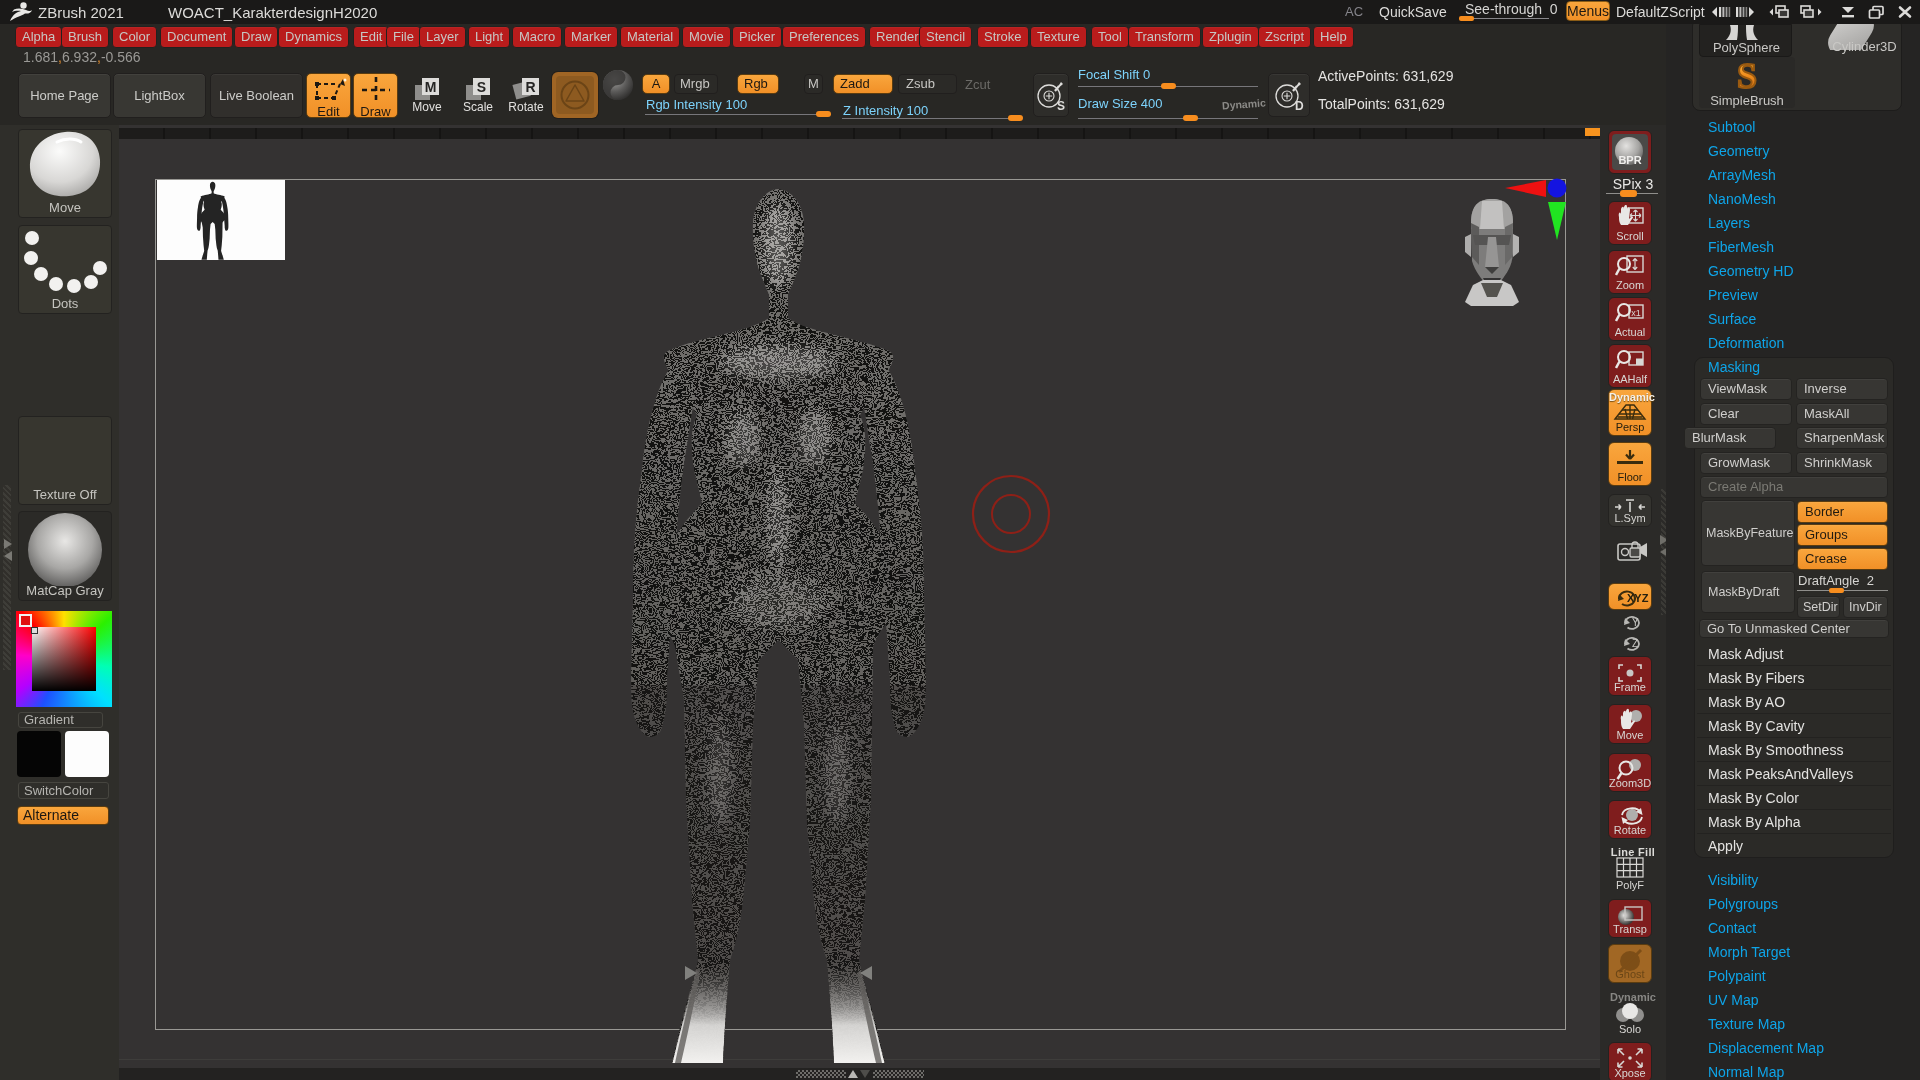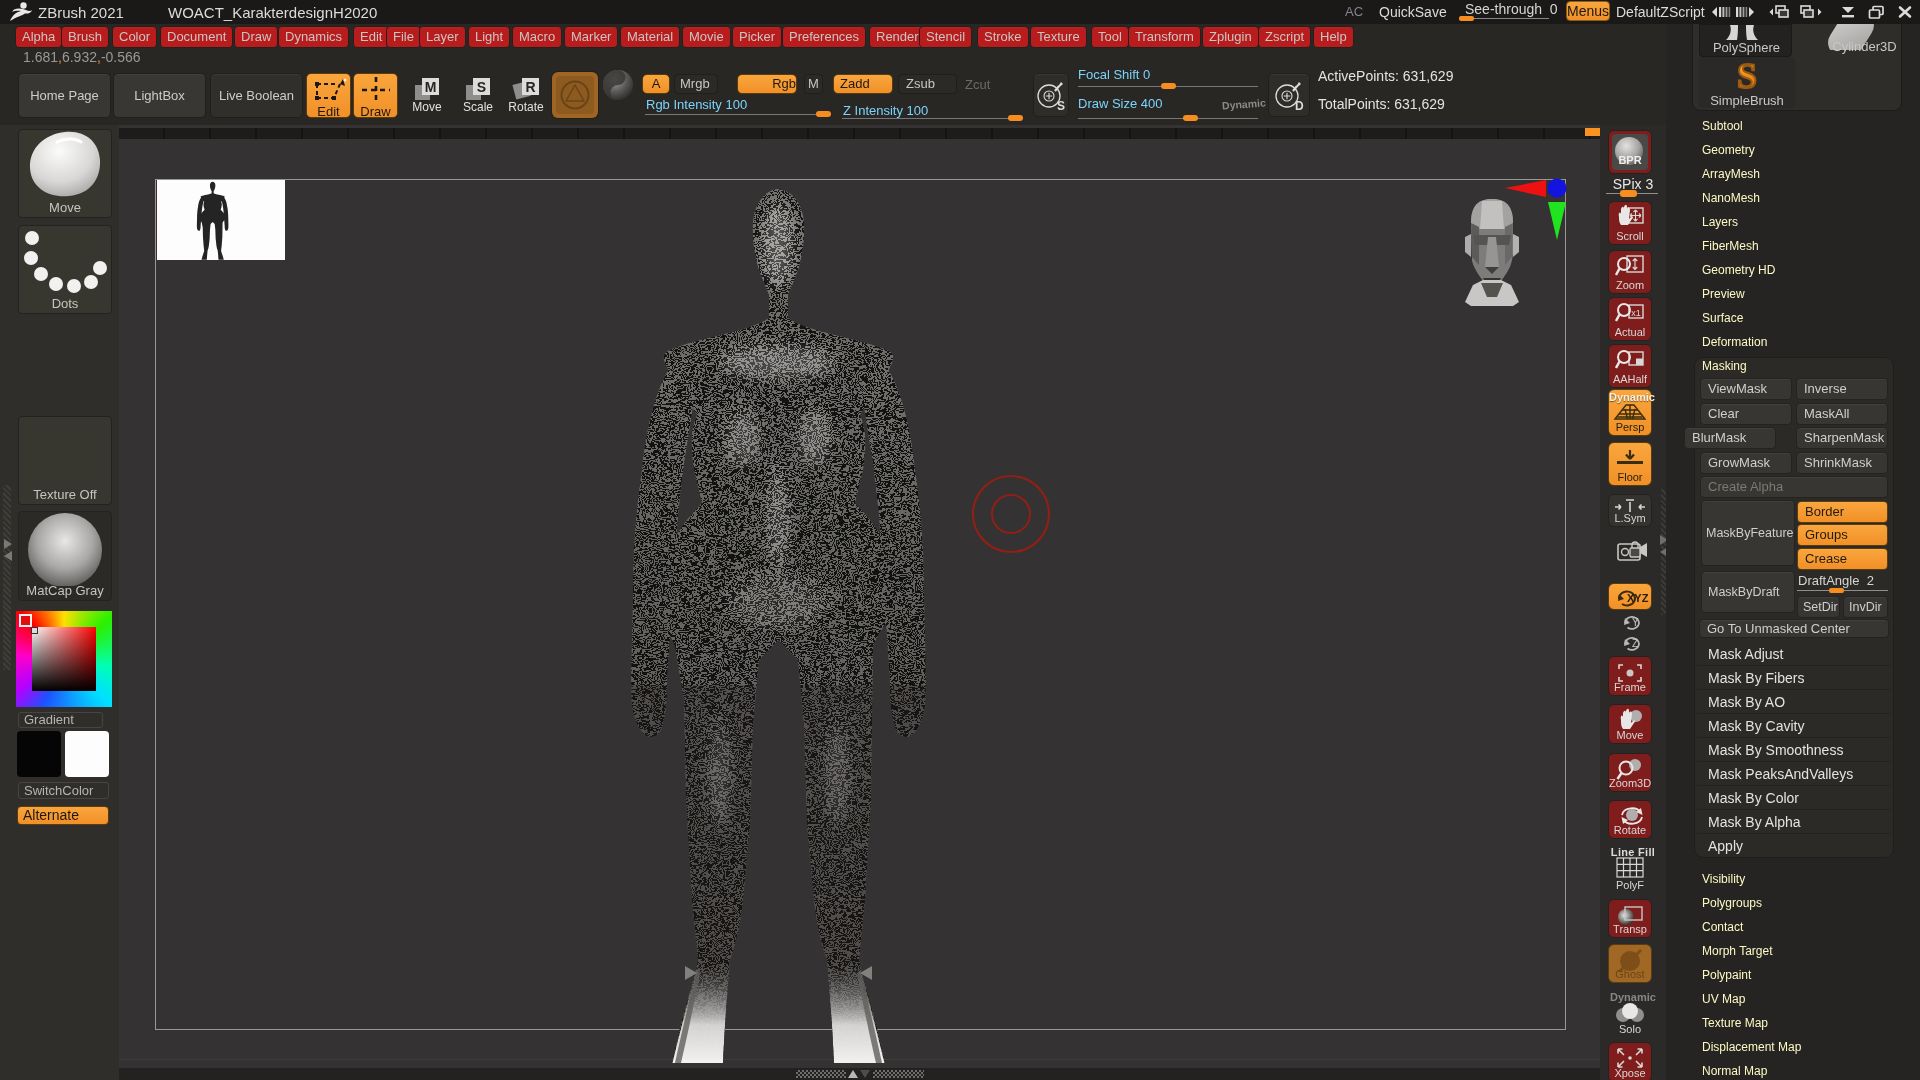--- a/index.html
+++ b/index.html
@@ -28,21 +28,21 @@
 #docborder{position:absolute;left:36px;top:54px;width:1411px;height:851px;border:1px solid #999894}
 #bottombar{left:119px;top:1068px;width:1481px;height:12px;background:#232221}
 .dither{position:absolute;top:2px;height:8px;background:repeating-conic-gradient(#6e6d6a 0 25%,#232221 0 50%) 0 0/4px 4px}
 
 .rtb{position:absolute;left:8px;width:44px;height:44px;background:#7f1d1d;border:1px solid #232220;border-radius:6px;color:#d8d7d4;font-size:11px;text-align:center}
 .rtb .lab{position:absolute;bottom:2px;width:100%;color:#d8d7d4;font-size:11px;text-align:center}
 .rtbo{background:linear-gradient(#f9a63d,#f19027);border-color:#5a3c10}
 .rtbo .lab{color:#26200f}
 
 #rpanel{left:1666px;top:24px;width:254px;height:1056px;background:#252423;z-index:1}
-.prow{position:absolute;left:36px;color:#fef9c3;font-size:12px;white-space:nowrap}
+.prow{position:absolute;left:42px;color:#0ea5e9;font-size:14px;white-space:nowrap}
 .pbtn{position:absolute;background:#373633;border:1px solid #242321;border-radius:4px;color:#d0cfcd;font-size:13px;padding-left:7px;box-shadow:0 1px 0 rgba(255,255,255,.05) inset;line-height:20px;height:22px}
 .pbtn.o{background:linear-gradient(#f9a63d,#f19027);border-color:#5a3c10;color:#201a10}
 svg{display:block}
 </style></head>
 <body>
 <div id="root">
 <div class="abs" id="titlebar">
  <svg class="abs" style="left:7px;top:1px" width="26" height="22" viewBox="0 0 26 22">
   <circle cx="16.5" cy="4.5" r="3.2" fill="#e9e8e6"></circle>
   <path d="M3 20 C6 13 10 11 14 10 C10 9.5 7 10 5 11 L7 8.5 C11 6.5 16 7.5 19 9 C22 10.5 24 10 25 9 C24 12 21 13 18 12.5 C14 15 9 16 3 20 Z" fill="#e9e8e6"></path>
@@ -192,21 +192,21 @@
               <stop offset=".55" stop-color="#5a5958"></stop>
               <stop offset="1" stop-color="#2a2928"></stop>
             </radialGradient>
           </defs>
    <circle cx="17" cy="17" r="16" fill="url(#msph)"></circle>
    <path d="M17 1 A16 16 0 0 0 17 33 A8 8 0 0 1 17 17 A8 8 0 0 0 17 1 Z" fill="#383736" opacity=".85"></path>
   </svg>
  </div>
  <div class="obtn" style="left:642px;top:20px;width:28px;height:20px;line-height:18px">A</div>
  <div class="flat" style="left:674px;top:20px;width:44px;height:20px;line-height:18px;padding-left:5px">Mrgb</div>
- <div class="obtn" style="left:737px;top:20px;width:60px;height:20px;line-height:18px;text-align:right;padding-left:6px">Rgb</div>
+ <div class="obtn" style="left:737px;top:20px;width:42px;height:20px;line-height:18px;text-align:left;padding-left:6px">Rgb</div>
  <div class="flat" style="left:804px;top:20px;width:19px;height:20px;line-height:18px;text-align:center">M</div>
  <div class="obtn" style="left:833px;top:20px;width:60px;height:20px;line-height:18px;text-align:left;padding-left:6px">Zadd</div>
  <div class="flat" style="left:898px;top:20px;width:59px;height:20px;line-height:18px;padding-left:7px">Zsub</div>
  <div class="abs" style="left:965px;top:23px;color:#6b6a67;font-size:13px">Zcut</div>
  <div class="slidlbl" style="left:646px;top:43px">Rgb Intensity 100</div>
  <div class="slidline" style="left:645px;top:60px;width:186px;background:#77767a"></div>
  <div class="pill" style="left:816px;top:57px"></div>
  <div class="slidlbl" style="left:843px;top:49px">Z Intensity 100</div>
  <div class="slidline" style="left:842px;top:64px;width:180px;background:#77767a"></div>
  <div class="pill" style="left:1008px;top:61px"></div>

